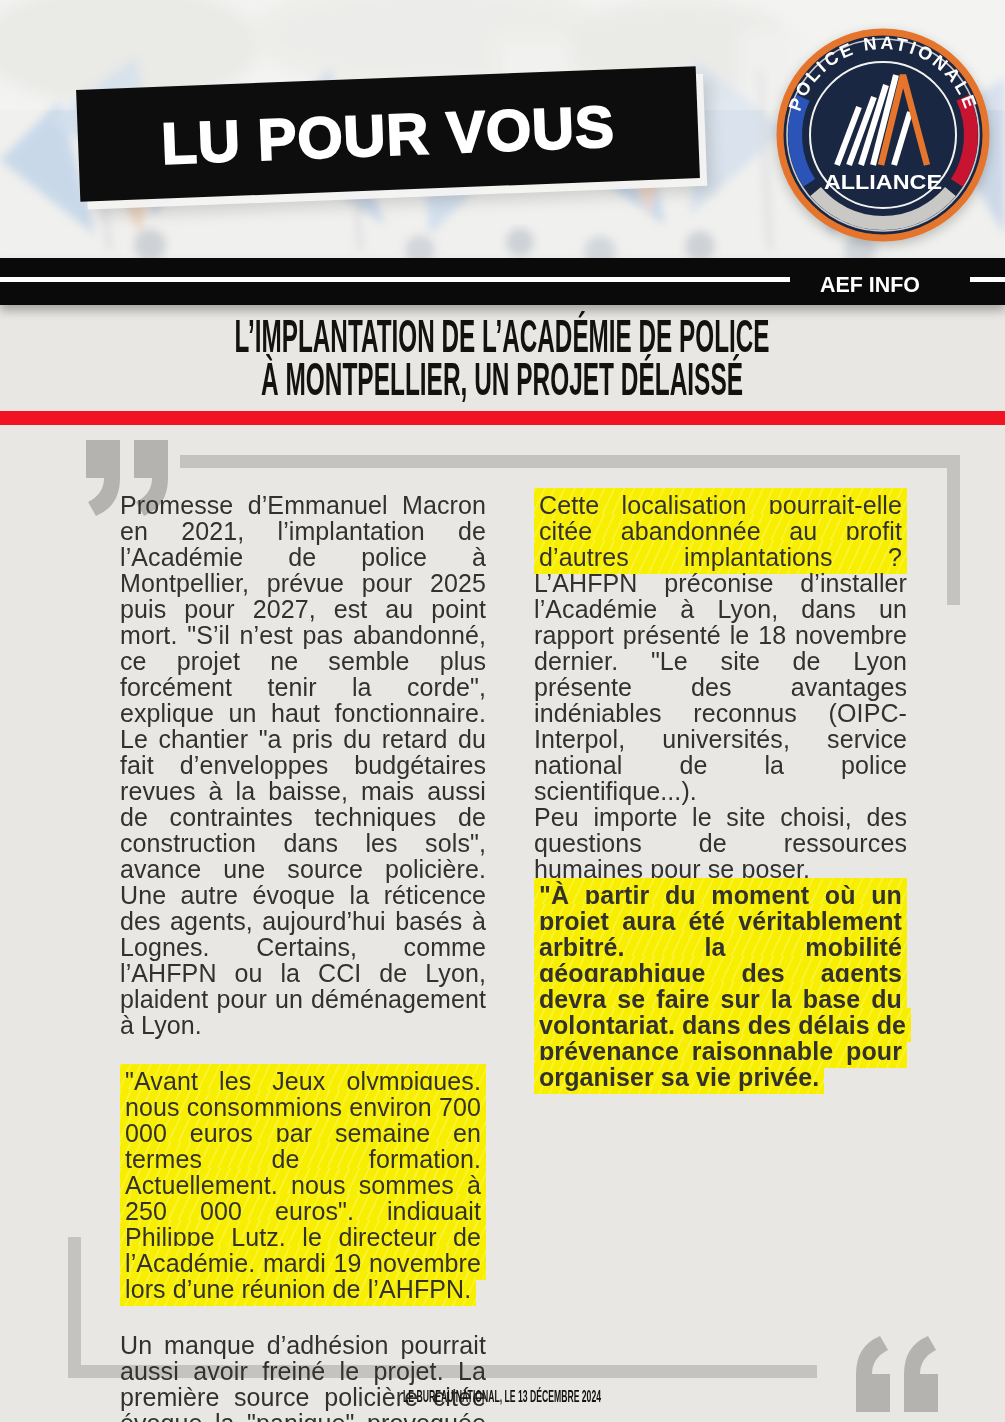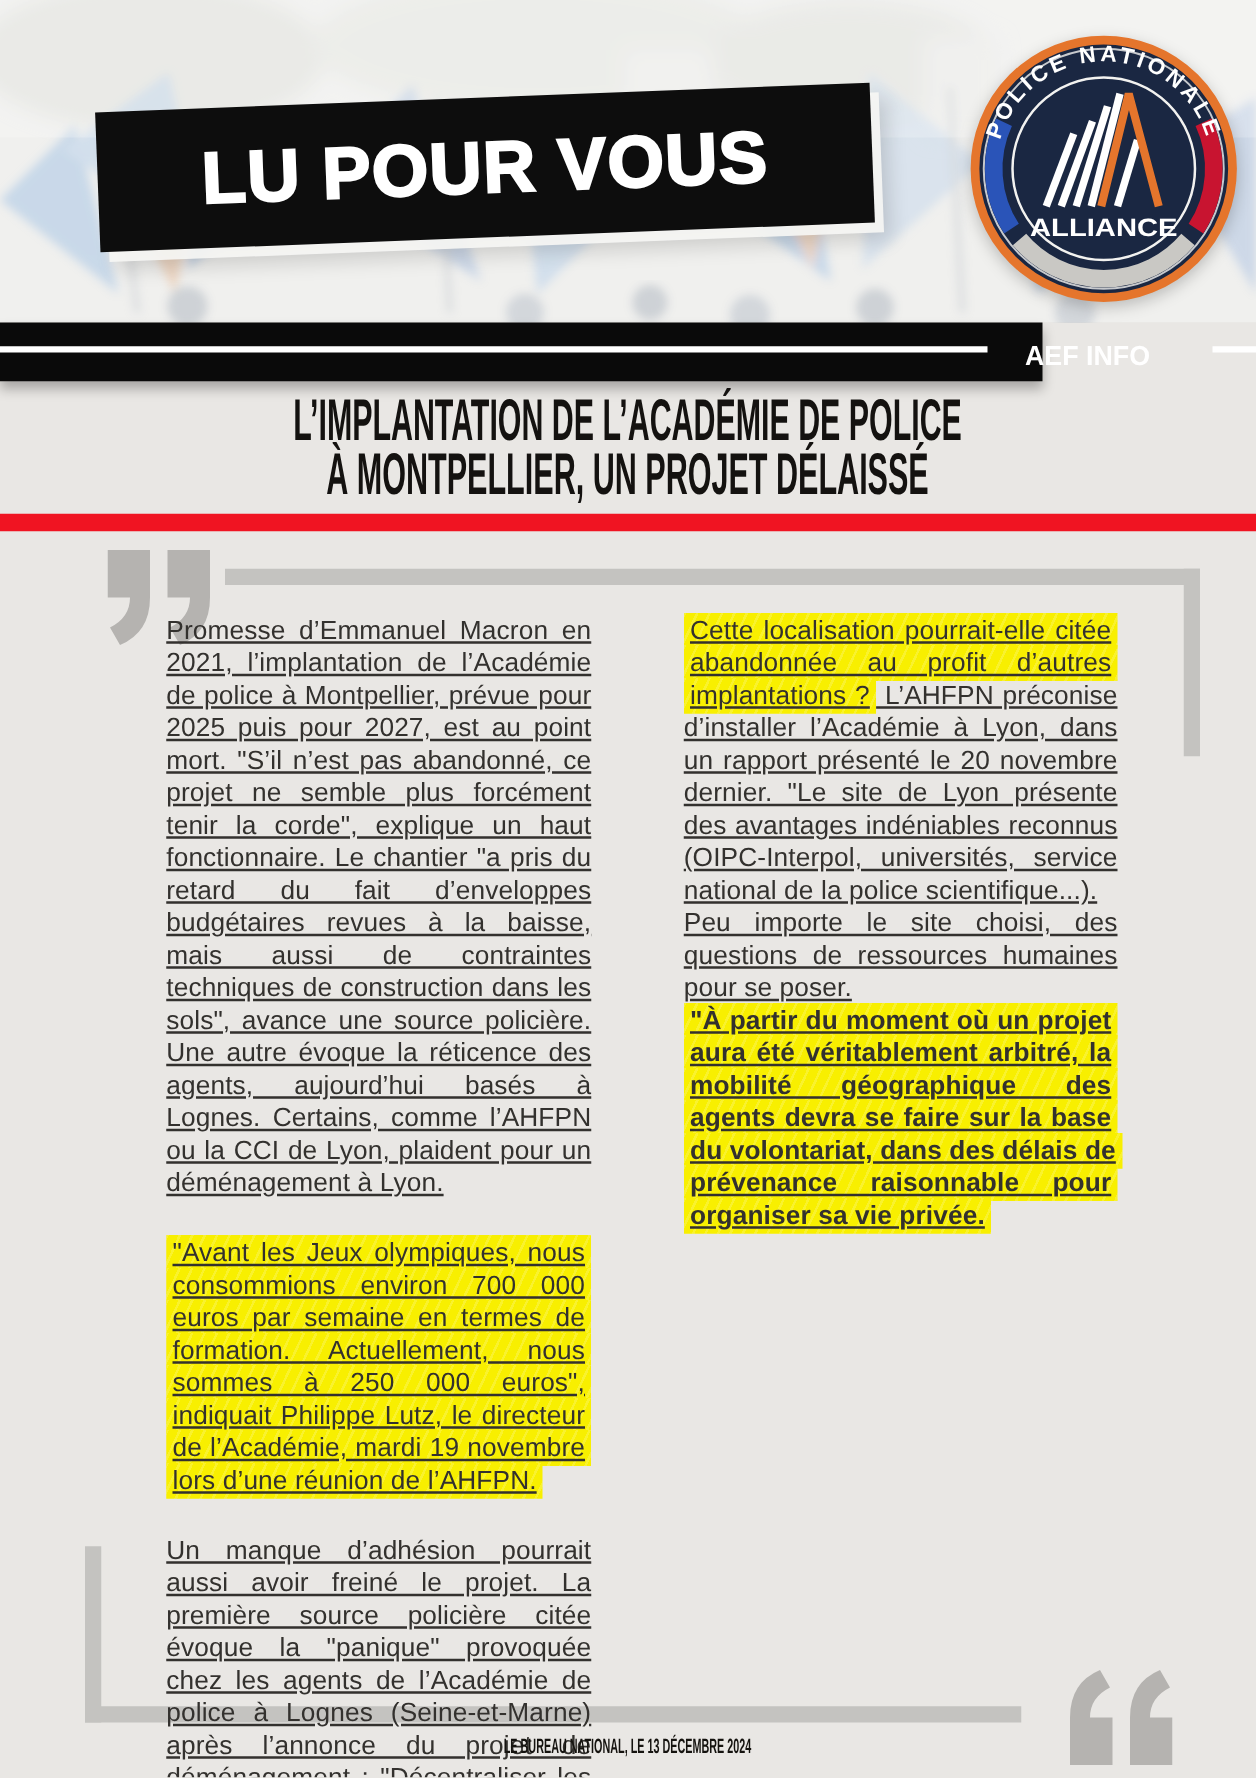--- a/index.html
+++ b/index.html
@@ -14,21 +14,21 @@
   .lpv-box{position:absolute;left:78px;top:78px;width:620px;height:112px;background:#0d0d0d;
            transform:rotate(-2.2deg);display:flex;align-items:center;justify-content:center;
            box-shadow:7px 8px 0 rgba(246,246,244,.92), 12px 14px 16px rgba(0,0,0,.15);}
   .lpv-text{color:#ffffff;font-size:58px;font-weight:bold;letter-spacing:1px;white-space:nowrap;
             -webkit-text-stroke:2px #ffffff;}
 
   
   .logo{position:absolute;left:772px;top:24px;width:222px;height:222px;filter:drop-shadow(0 4px 6px rgba(0,0,0,.22));}
 
   
-  .aef-band{position:absolute;left:0;top:258px;width:834px;height:47px;background:#0a0a0a;
+  .aef-band{position:absolute;left:0;top:258px;width:1005px;height:47px;background:#0a0a0a;
             box-shadow:0 6px 9px rgba(0,0,0,.28);}
   .band-rule{position:absolute;top:19px;height:5px;background:#ffffff;}
   .band-rule.left{left:0;width:790px;}
   .band-rule.right{left:970px;width:35px;}
   .aef-svg{position:absolute;left:0;top:0;}
   .aef-svg text{font-family:"Liberation Sans",sans-serif;font-weight:bold;font-size:22px;fill:#ffffff;}
 
   
   .headline-svg{position:absolute;left:0;top:305px;}
   .headline-svg text{font-family:"Liberation Sans",sans-serif;font-weight:bold;font-size:47px;fill:#141210;}
@@ -41,22 +41,22 @@
   .bar-bot-v{left:68px;top:1237px;width:13px;height:141px;}
   .bar-bot-h{left:68px;top:1365px;width:749px;height:13px;}
   .quote{position:absolute;width:92px;height:84px;}
   .quote.open{left:86px;top:438px;}
   .quote.close{left:846px;top:1330px;}
 
   
   .col{position:absolute;top:492px;}
   .col-left{left:117px;width:372px;}
   .col-right{left:531px;width:379px;}
-  .para{margin:0 16px 30px;font-size:21px;line-height:26px;text-align:justify;color:#33312e;
-        letter-spacing:.1px;text-decoration:underline;}
+  .para{margin:0 3px 30px;font-size:25px;line-height:26px;text-align:justify;color:#33312e;
+        letter-spacing:.1px;}
   .para.tight{margin-bottom:0;}
   .para.strong, .para.strong mark{font-weight:bold;}
   mark{color:inherit;background:#f8ef00;
        background-image:repeating-linear-gradient(115deg, rgba(255,255,255,.18) 0 2px, rgba(255,255,255,0) 2px 9px);
        padding:3px 5px;-webkit-box-decoration-break:clone;box-decoration-break:clone;}
 
   
   .footer-svg{position:absolute;left:0;top:1383px;}
   .footer-svg text{font-family:"Liberation Sans",sans-serif;font-weight:bold;font-size:16.5px;fill:#15130f;}
 </style>
@@ -169,21 +169,21 @@
       <path d="M48 0 H82 V38 Q82 66 58 76 L50 62 Q66 54 66 38 H48 Z"></path>
     </g>
   </svg>
 
   <div class="col col-left">
     <p class="para"><span>Promesse d’Emmanuel Macron en 2021, l’implantation de l’Académie de police à Montpellier, prévue pour 2025 puis pour 2027, est au point mort. "S’il n’est pas abandonné, ce projet ne semble plus forcément tenir la corde", explique un haut fonctionnaire. Le chantier "a pris du retard du fait d’enveloppes budgétaires revues à la baisse, mais aussi de contraintes techniques de construction dans les sols", avance une source policière. Une autre évoque la réticence des agents, aujourd’hui basés à Lognes. Certains, comme l’AHFPN ou la CCI de Lyon, plaident pour un déménagement à Lyon.</span></p>
     <p class="para"><mark>"Avant les Jeux olympiques, nous consommions environ 700 000 euros par semaine en termes de formation. Actuellement, nous sommes à 250 000 euros", indiquait Philippe Lutz, le directeur de l’Académie, mardi 19 novembre lors d’une réunion de l’AHFPN.</mark></p>
     <p class="para"><span>Un manque d’adhésion pourrait aussi avoir freiné le projet. La première source policière citée évoque la "panique" provoquée chez les agents de l’Académie de police à Lognes (Seine-et-Marne) après l’annonce du projet de déménagement : "Décentraliser les services de police, c’est toujours compliqué. Les gens ont une vie établie en région parisienne."</span></p>
   </div>
   <div class="col col-right">
-    <p class="para tight"><mark>Cette localisation pourrait-elle citée abandonnée au profit d’autres implantations ?</mark><span> L’AHFPN préconise d’installer l’Académie à Lyon, dans un rapport présenté le 20 novembre dernier. "Le site de Lyon présente des avantages indéniables reconnus (OIPC-Interpol, universités, service national de la police scientifique...).</span></p>
+    <p class="para tight"><mark>Cette localisation pourrait-elle citée abandonnée au profit d’autres implantations ?</mark><span> L’AHFPN préconise d’installer l’Académie à Lyon, dans un rapport présenté le 18 novembre dernier. "Le site de Lyon présente des avantages indéniables reconnus (OIPC-Interpol, universités, service national de la police scientifique...).</span></p>
     <p class="para tight"><span>Peu importe le site choisi, des questions de ressources humaines pour se poser.</span></p>
     <p class="para tight strong"><mark>"À partir du moment où un projet aura été véritablement arbitré, la mobilité géographique des agents devra se faire sur la base du volontariat, dans des délais de prévenance raisonnable pour organiser sa vie privée.</mark></p>
   </div>
 
   <svg class="footer-svg" width="1005" height="30">
     <text x="502" y="19" text-anchor="middle" textLength="198" lengthAdjust="spacingAndGlyphs">LE BUREAU NATIONAL, LE 13 DÉCEMBRE 2024</text>
   </svg>
 
 </div>
 

